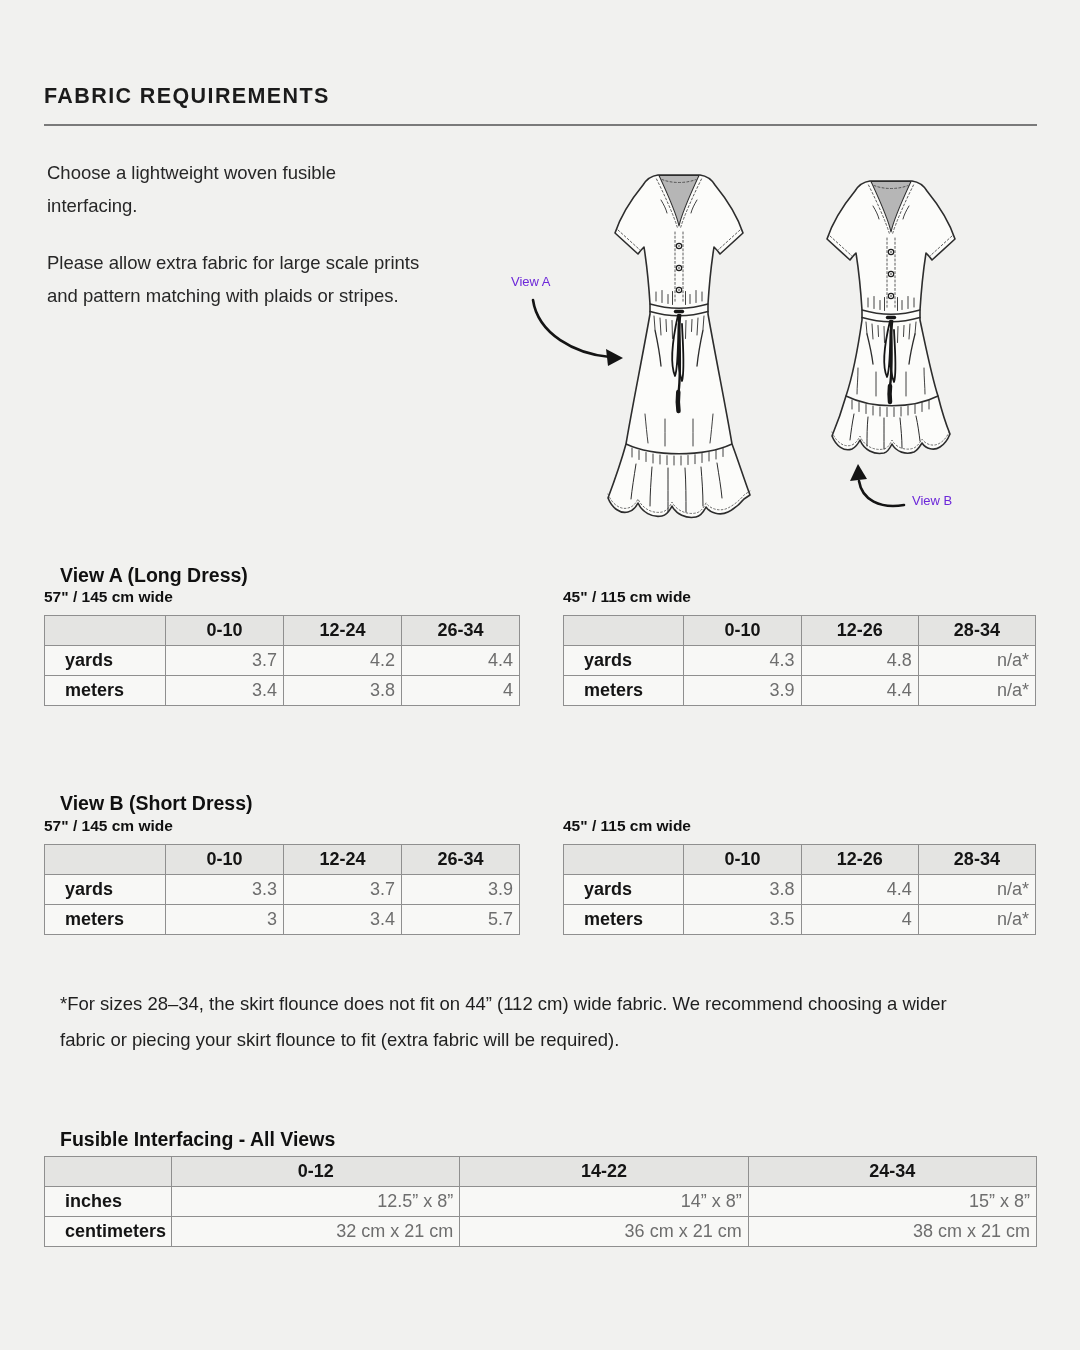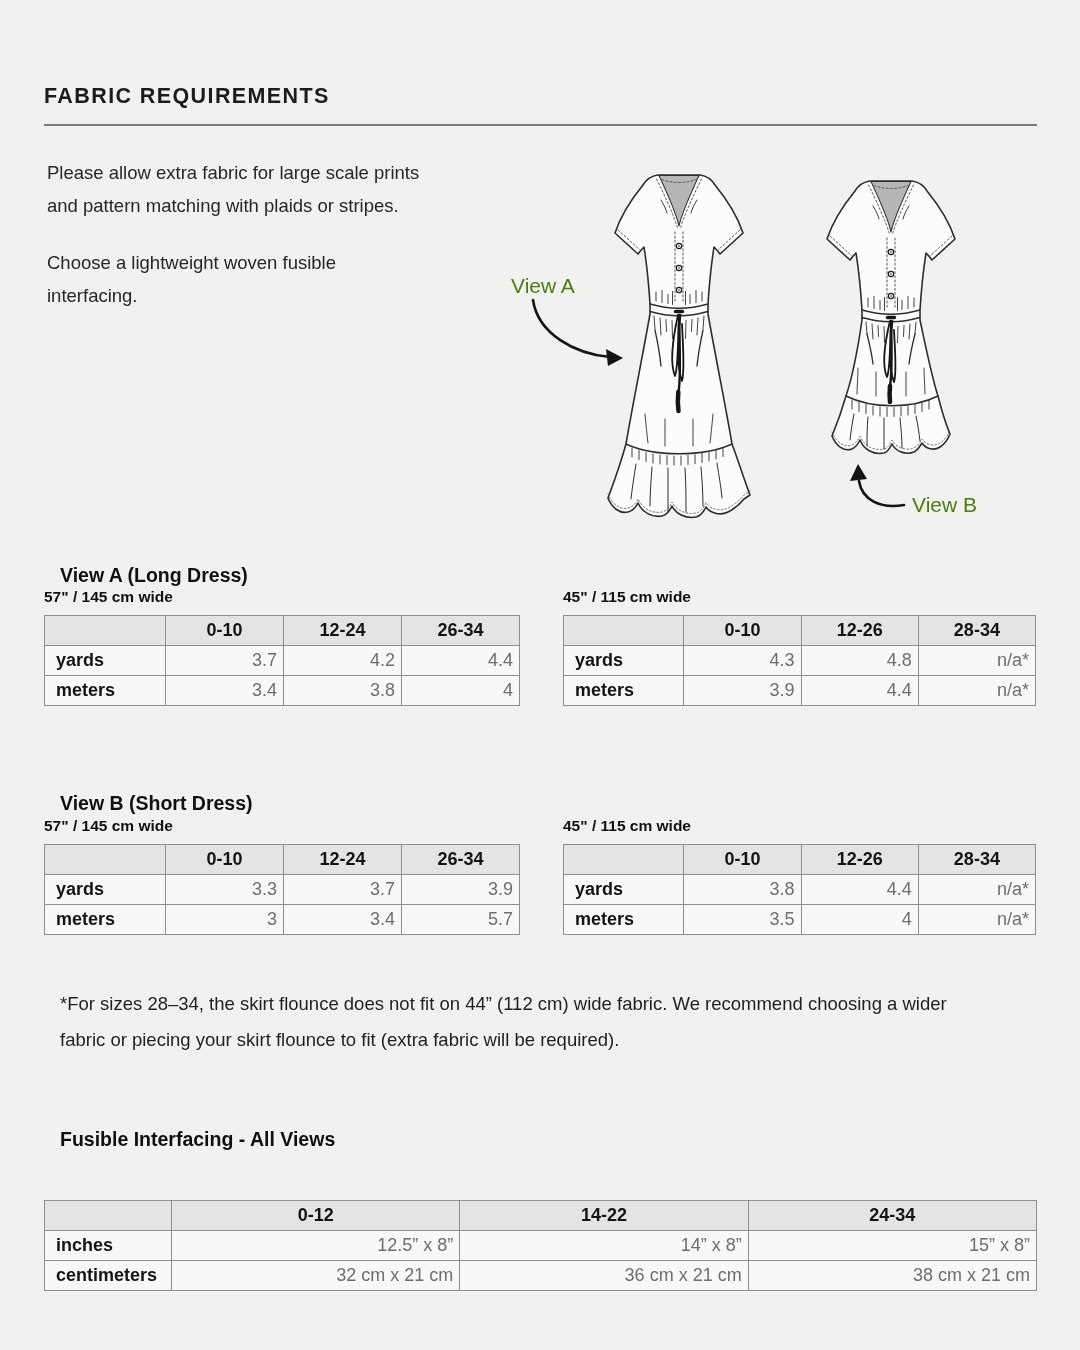--- a/index.html
+++ b/index.html
@@ -22,66 +22,66 @@
   }
 
   .intro { position:absolute; left:47px; top:156px; width:470px; }
   .intro p { margin:0 0 24px 0; font-size:18.5px; line-height:33px; color:#272727; }
 
   .illustration { position:absolute; left:480px; top:148px; width:560px; height:392px; }
   .dress { position:absolute; }
   .dress-a { left:104px; top:14px; width:190px; height:362px; }
   .dress-b { left:316px; top:20px; width:190px; height:295px; }
   .arrows { position:absolute; left:0; top:0; width:560px; height:392px; pointer-events:none; }
-  .view-label { position:absolute; font-size:21px; color:#4d7c0f; white-space:nowrap; }
+  .view-label { position:absolute; font-size:13px; color:#6d28d9; white-space:nowrap; }
   .label-a { left:31px; top:126px; }
   .label-b { left:432px; top:345px; }
 
   .section-heading { position:absolute; margin:16px; font-size:19.5px; font-weight:bold; color:#101010; }
   #heading-view-a { left:44px; top:548px; }
   #heading-view-b { left:44px; top:776px; }
   #heading-interfacing { left:44px; top:1112px; }
 
   .table-group { position:absolute; }
   #group-a57 { left:44px; top:588px; width:476px; }
   #group-a45 { left:563px; top:588px; width:473px; }
   #group-b57 { left:44px; top:817px; width:476px; }
   #group-b45 { left:563px; top:817px; width:473px; }
-  #group-interfacing { left:44px; top:1156px; width:993px;margin-top:44px; }
+  #group-interfacing { left:44px; top:1156px; width:993px; }
 
   .sub { margin:0 0 9px 0; font-size:15.5px; font-weight:bold; color:#101010; }
 
   table {
     width:100%; border-collapse:collapse; table-layout:fixed;
     border:1.5px solid #7d7d7d;
   }
   th, td {
     border:1px solid #8f8f8f; height:30px; padding:0 6px;
     font-size:18px; vertical-align:middle;
   }
   thead th { background:#e4e4e2; font-weight:bold; text-align:center; color:#141414; }
-  tbody th { background:#f8f8f6; font-weight:bold; text-align:left; padding-left:11px; color:#141414; }
+  tbody th { background:#f8f8f6; font-weight:bold; text-align:left; padding-left:20px; color:#141414; }
   tbody td { background:#f8f8f6; text-align:right; color:#6e6e6e; }
 
   .footnote {
     position:absolute; left:44px; top:970px; width:1000px; margin:16px;
     font-size:18.5px; line-height:36px; color:#1f1f1f;
   }
 </style>
 </head>
 <body>
 
 <div class="page">
 
   <h1 class="title">FABRIC REQUIREMENTS</h1>
   <div class="rule"></div>
 
   <div class="intro">
+    <p><span>Choose a lightweight woven fusible</span><br><span>interfacing.</span></p>
     <p><span>Please allow extra fabric for large scale prints</span><br><span>and pattern matching with plaids or stripes.</span></p>
-    <p><span>Choose a lightweight woven fusible</span><br><span>interfacing.</span></p>
   </div>
 
   <div class="illustration">
 
     <svg class="dress dress-a" viewBox="0 0 190 362" xmlns="http://www.w3.org/2000/svg">
       <g stroke="#2d2d2d" fill="none" stroke-linecap="round" stroke-linejoin="round">
         <path fill="#fcfcfa" stroke-width="1.6" d="M74,13 C67,14 62,18 59,23 C50,34 37,53 31,71 L54,92 C56,89 58,87 60,85 C63,104 65,126 66,142 L66,152 C59,192 48,246 42,282 C37,300 30,320 24,336 C28,346 36,352 44,350 C49,349 52,345 54,341 C58,350 68,356 78,354 C83,353 86,348 88,344 C92,352 102,357 112,355 C117,354 120,349 122,345 C126,351 136,354 144,350 C150,347 156,342 160,337 L166,333 C160,317 154,298 148,282 C142,246 131,192 124,152 L124,142 C125,126 127,104 130,85 C132,87 134,89 136,92 L159,71 C153,53 140,34 131,23 C128,18 123,14 116,13 Z"></path>
         <path fill="#b6b6b6" stroke-width="1.1" d="M75,13.5 L115,13.5 C106,33 98,50 95,64 C92,50 84,33 75,13.5 Z"></path>
         <path stroke-width="0.9" stroke-dasharray="2 2.2" stroke="#4a4a4a" d="M72.5,17 C81,34 90,54 93.5,66 M117.5,17 C109,34 100,54 96.5,66 M78,17.5 C88,21.5 102,21.5 112,17.5 M34,68 L56,88 M156,68 L134,88 M91,70 L91,140 M99,70 L99,140"></path>
         <path stroke-width="0.9" d="M77,38 C80,43 82,47 83,51 M113,38 C110,43 108,47 107,51"></path>

